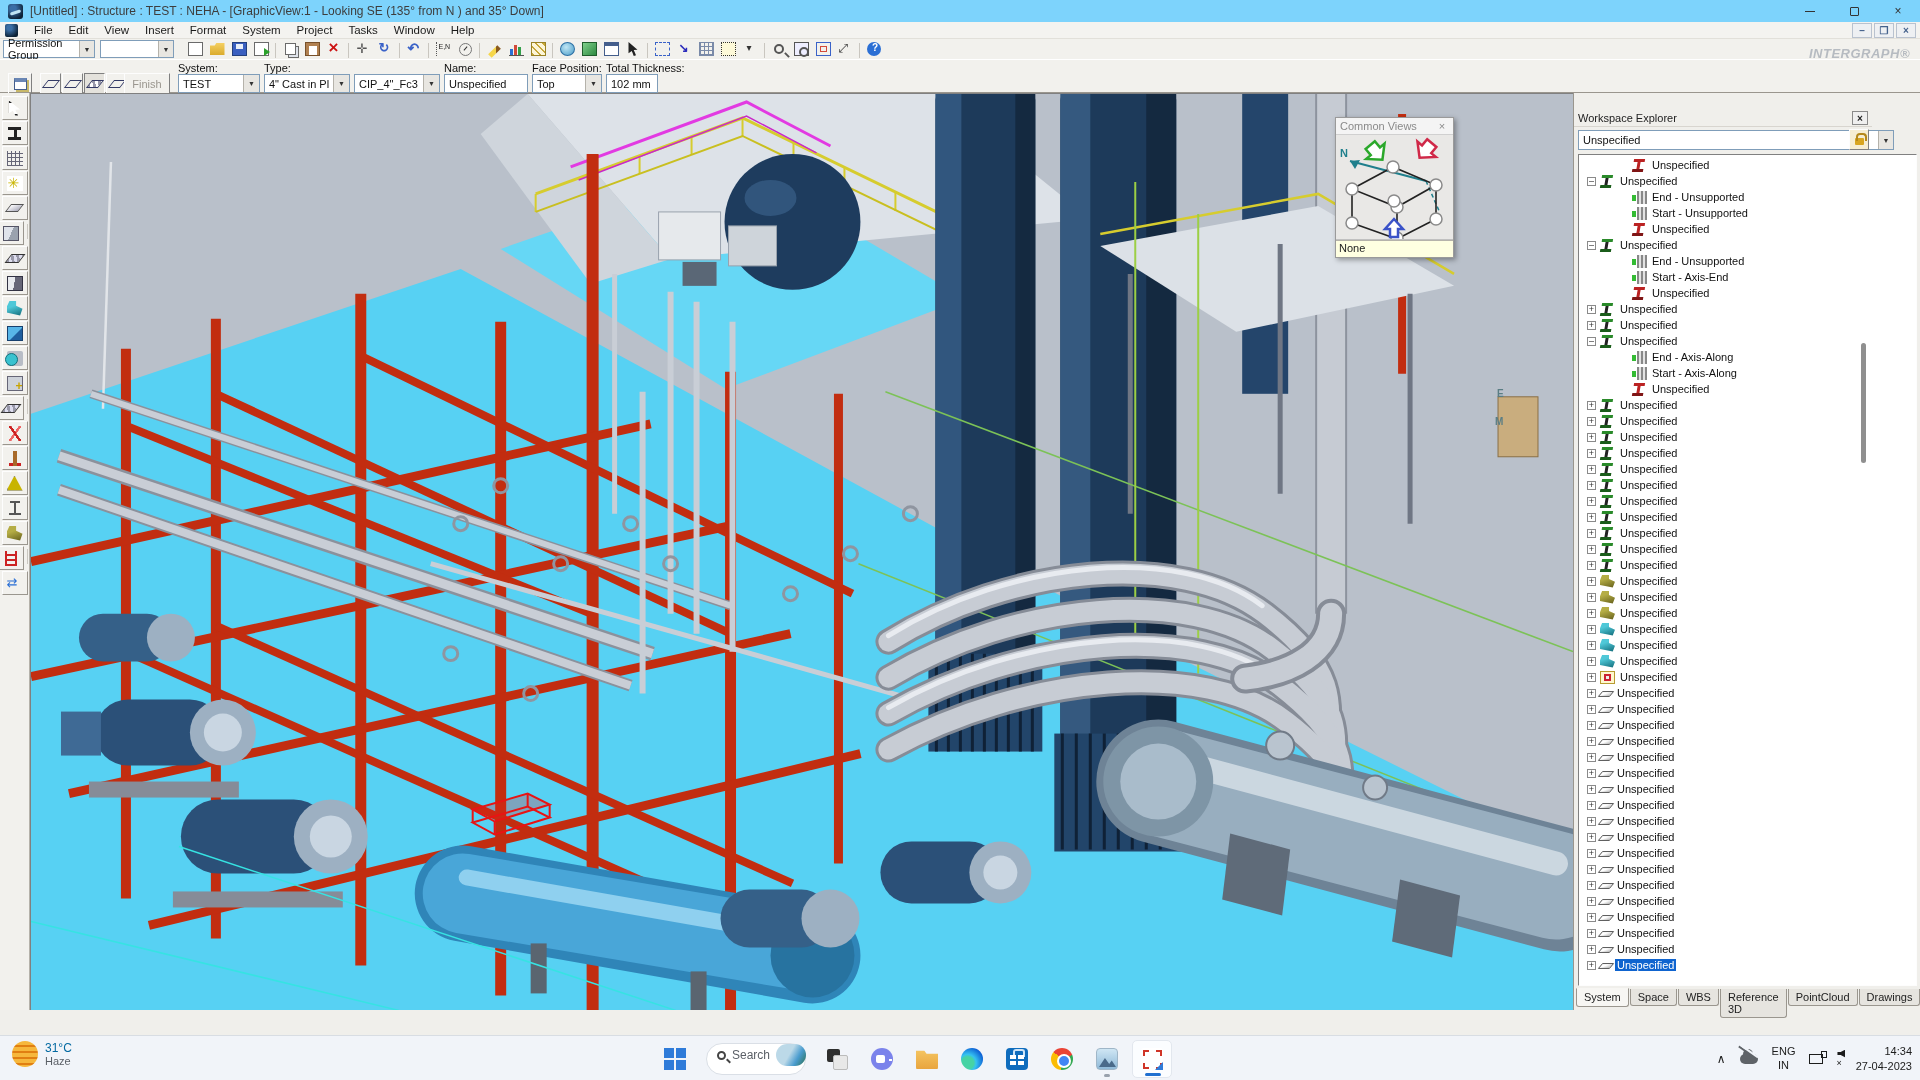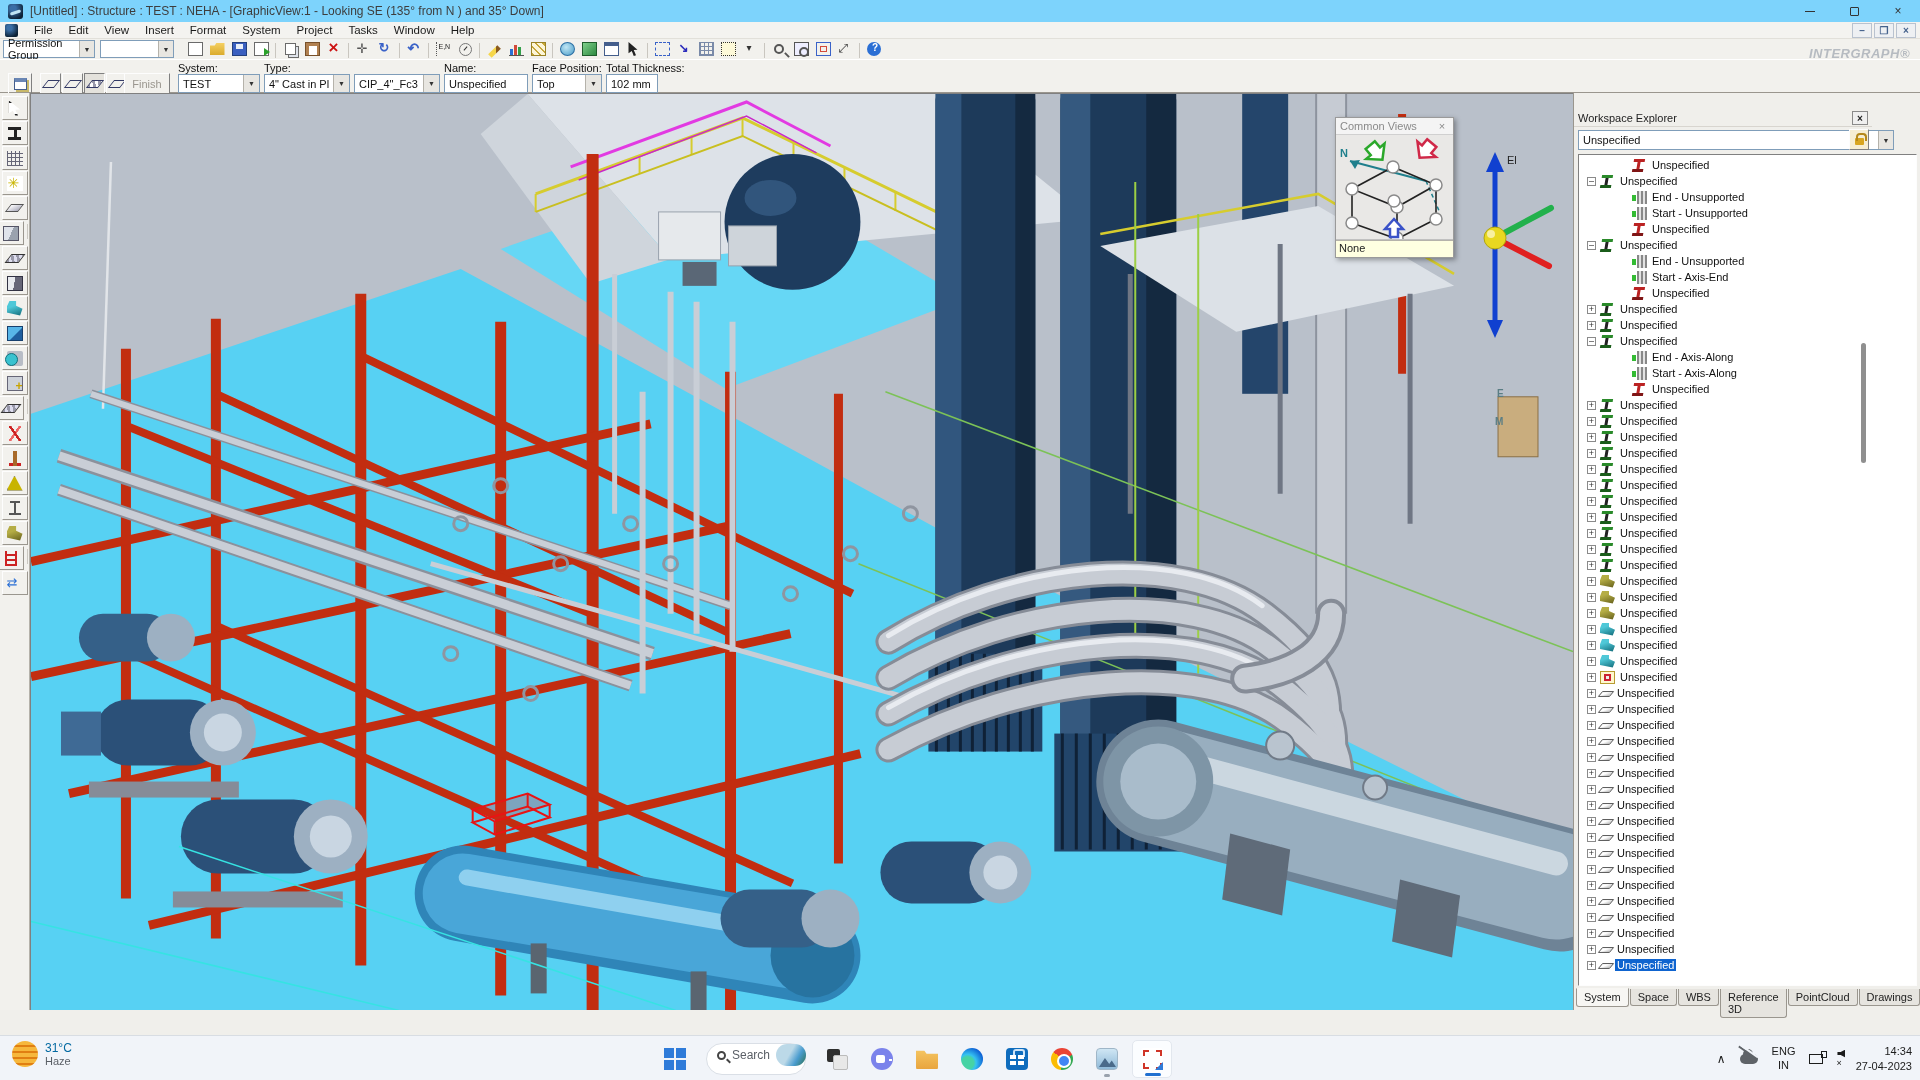--- a/index.html
+++ b/index.html
@@ -680,32 +680,20 @@
             <polygon points="84,6 96,6 96,14 102,14 90,25 78,14 84,14" fill="#fff" stroke="#d02848" stroke-width="2.5" transform="rotate(40 90 15)"></polygon>
           </g>
           <g>
             <polygon points="54,102 62,102 62,94 67,94 58,84 49,94 54,94" fill="#fff" stroke="#3a52c8" stroke-width="2.5"></polygon>
           </g>
         </svg>
       </div>
       <div id="cv-field">None</div>
     </div>
 
-    <div id="triad">
-      <svg width="110" height="195" viewBox="0 0 110 195">
-        <line x1="40" y1="22" x2="40" y2="180" stroke="#1040d0" stroke-width="5"></line>
-        <polygon points="40,6 31,26 49,26" fill="#1040d0"></polygon>
-        <polygon points="40,192 32,174 48,174" fill="#1040d0"></polygon>
-        <line x1="40" y1="92" x2="96" y2="62" stroke="#22b14c" stroke-width="6" stroke-linecap="round"></line>
-        <line x1="40" y1="92" x2="94" y2="120" stroke="#e02020" stroke-width="6" stroke-linecap="round"></line>
-        <circle cx="40" cy="92" r="11" fill="#e8d820" stroke="#b0a410"></circle>
-        <circle cx="36" cy="88" r="4" fill="#f8f0a0"></circle>
-        <text x="52" y="18" font-size="11" fill="#222">El</text>
-      </svg>
-    </div>
   </div>
 
   <div id="wspanel">
     <div id="ws-header">
       <span id="ws-title">Workspace Explorer</span>
       <span id="ws-close">×</span>
     </div>
     <div class="combo" id="ws-combo">
       <span>Unspecified</span>
       <span class="caret">▼</span>

